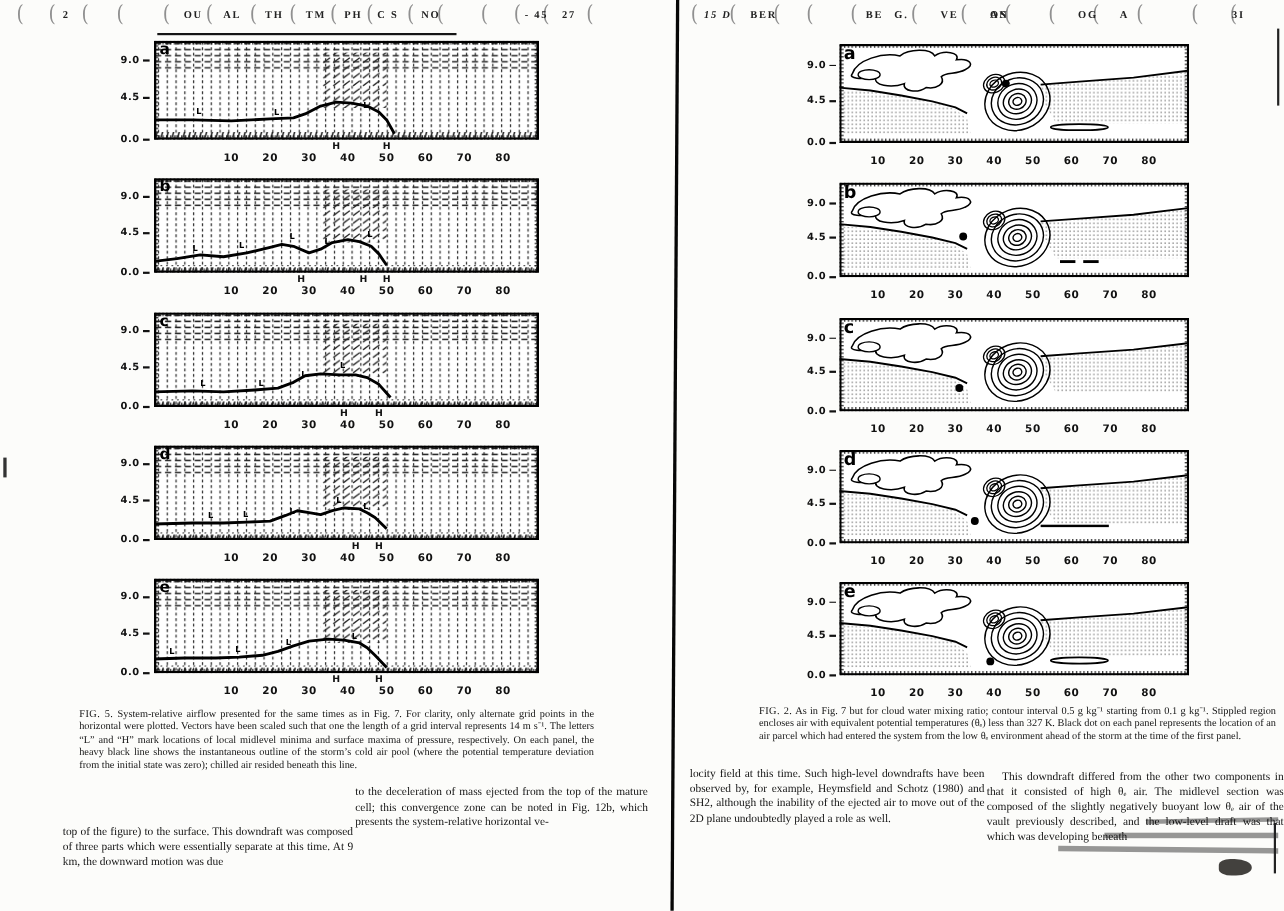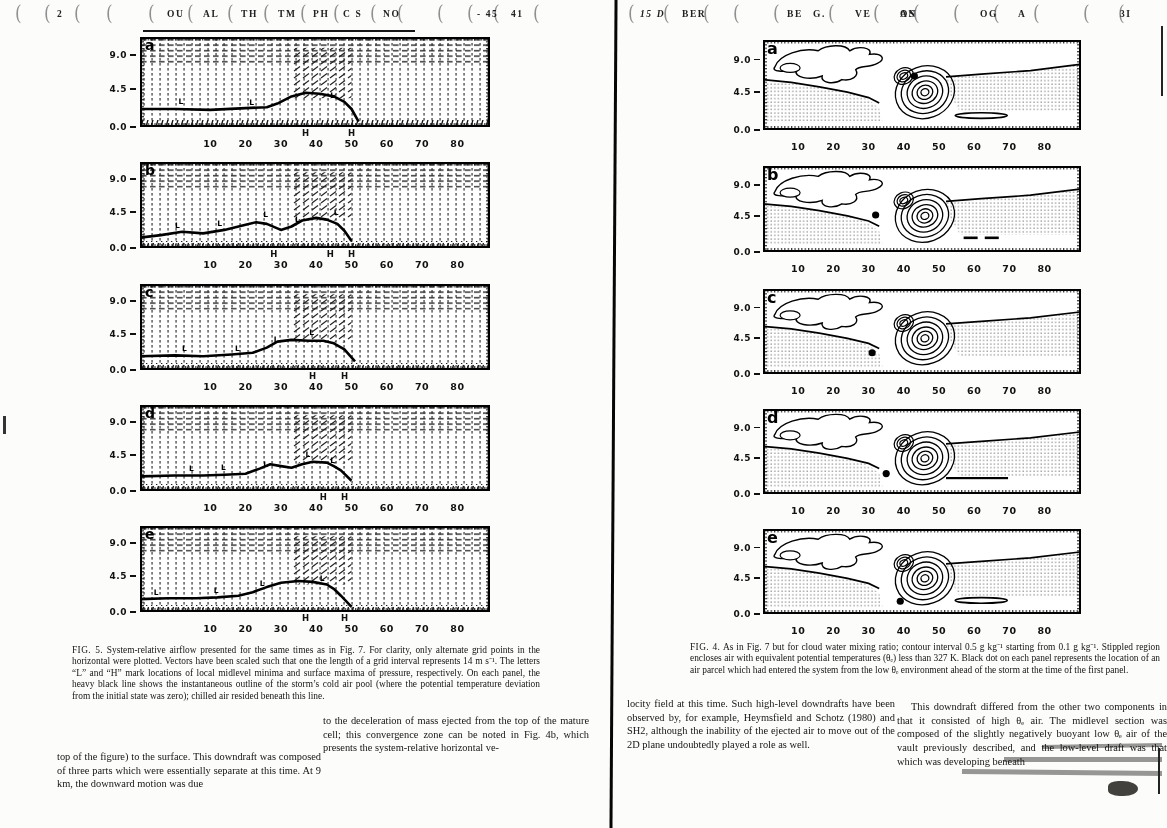--- a/index.html
+++ b/index.html
@@ -77,21 +77,21 @@
       <span class="hmark" style="left: 533px;">(</span>
       <span class="hfrag" style="left: 57px;">2</span>
       <span class="hfrag" style="left: 167px;">OU</span>
       <span class="hfrag" style="left: 203px;">AL</span>
       <span class="hfrag" style="left: 241px;">TH</span>
       <span class="hfrag" style="left: 278px;">TM</span>
       <span class="hfrag" style="left: 313px;">PH</span>
       <span class="hfrag" style="left: 343px;">C S</span>
       <span class="hfrag" style="left: 383px;">NO</span>
       <span class="hfrag" style="left: 477px;">- 45</span>
-      <span class="hfrag" style="left: 511px;">41</span>
+      <span class="hfrag" style="left: 511px;">27</span>
     </div>
   <div class="hrule" style="left:143px;top:30px;width:272px;height:2px"></div>
   <div id="fig8">
       <div class="panel" style="left: 95px; top: 37px; width: 407px; height: 116px;">
         <span class="ylab" style="left: 0px; top: 18px; width: 32px; position: absolute;">9.0</span>
         <div class="ytick" style="left: 35px; top: 17px; width: 6px; height: 1.7px;"></div>
         <span class="ylab" style="left: 0px; top: 52.2px; width: 32px; position: absolute;">4.5</span>
         <div class="ytick" style="left: 35px; top: 51.2px; width: 6px; height: 1.7px;"></div>
         <span class="ylab" style="left: 0px; top: 90px; width: 32px; position: absolute;">0.0</span>
         <div class="ytick" style="left: 35px; top: 89px; width: 6px; height: 1.7px;"></div>
@@ -269,21 +269,21 @@
         <span class="xlab" style="left: 291.8px; top: 97px; position: absolute;">60</span>
         <span class="xlab" style="left: 327.1px; top: 97px; position: absolute;">70</span>
         <span class="xlab" style="left: 362.4px; top: 97px; position: absolute;">80</span>
       </div>
     </div>
   <p class="caption" id="fig8-cap" style="left:72px;top:645px;width:468px;margin:0">
     <span class="figlab">FIG. 5.</span>
     <span>System-relative airflow presented for the same times as in Fig. 7. For clarity, only alternate grid points in the horizontal were plotted. Vectors have been scaled such that one the length of a grid interval represents 14 m s⁻¹. The letters “L” and “H” mark locations of local midlevel minima and surface maxima of pressure, respectively. On each panel, the heavy black line shows the instantaneous outline of the storm’s cold air pool (where the potential temperature deviation from the initial state was zero); chilled air resided beneath this line.</span>
   </p>
   <div class="bodycol" style="left:57px;top:750px;width:264px">top of the figure) to the surface. This downdraft was composed of three parts which were essentially separate at this time. At 9 km, the downward motion was due</div>
-  <div class="bodycol" style="left:323px;top:714px;width:266px">to the deceleration of mass ejected from the top of the mature cell; this convergence zone can be noted in Fig. 4b, which presents the system-relative horizontal ve-</div>
+  <div class="bodycol" style="left:323px;top:714px;width:266px">to the deceleration of mass ejected from the top of the mature cell; this convergence zone can be noted in Fig. 12b, which presents the system-relative horizontal ve-</div>
 </div>
 
 <div id="page-divider"></div>
 
 <div id="right-page">
   <div id="rp-header">
       <span class="hmark" style="left: 628px;">(</span>
       <span class="hmark" style="left: 663px;">(</span>
       <span class="hmark" style="left: 703px;">(</span>
       <span class="hmark" style="left: 733px;">(</span>
@@ -523,21 +523,21 @@
         <span class="xlab" style="left: 110.4px; top: 96px; position: absolute;">20</span>
         <span class="xlab" style="left: 145.6px; top: 96px; position: absolute;">30</span>
         <span class="xlab" style="left: 180.8px; top: 96px; position: absolute;">40</span>
         <span class="xlab" style="left: 216px; top: 96px; position: absolute;">50</span>
         <span class="xlab" style="left: 251.2px; top: 96px; position: absolute;">60</span>
         <span class="xlab" style="left: 286.4px; top: 96px; position: absolute;">70</span>
         <span class="xlab" style="left: 321.6px; top: 96px; position: absolute;">80</span>
       </div>
     </div>
   <p class="caption" id="fig9-cap" style="left:690px;top:642px;width:470px;margin:0">
-    <span class="figlab">FIG. 4.</span>
+    <span class="figlab">FIG. 2.</span>
     <span>As in Fig. 7 but for cloud water mixing ratio; contour interval 0.5 g kg⁻¹ starting from 0.1 g kg⁻¹. Stippled region encloses air with equivalent potential temperatures (θₑ) less than 327 K. Black dot on each panel represents the location of an air parcel which had entered the system from the low θₑ environment ahead of the storm at the time of the first panel.</span>
   </p>
   <div class="bodycol" style="left:627px;top:697px;width:268px">locity field at this time. Such high-level downdrafts have been observed by, for example, Heymsfield and Schotz (1980) and SH2, although the inability of the ejected air to move out of the 2D plane undoubtedly played a role as well.</div>
   <div class="bodycol" style="left:897px;top:700px;width:270px;text-indent:14px">This downdraft differed from the other two components in that it consisted of high θₑ air. The midlevel section was composed of the slightly negatively buoyant low θₑ air of the vault previously described, and the low-level draft was that which was developing beneath</div>
 </div>
 
 <div class="smudge" style="left:1042px;top:744px;width:120px;height:4px;transform:rotate(-1deg)"></div>
 <div class="smudge" style="left:1004px;top:757px;width:158px;height:5px"></div>
 <div class="smudge" style="left:962px;top:770px;width:200px;height:5px;transform:rotate(.6deg)"></div>
 <div class="blotch" style="left:1108px;top:781px;width:30px;height:15px"></div>

